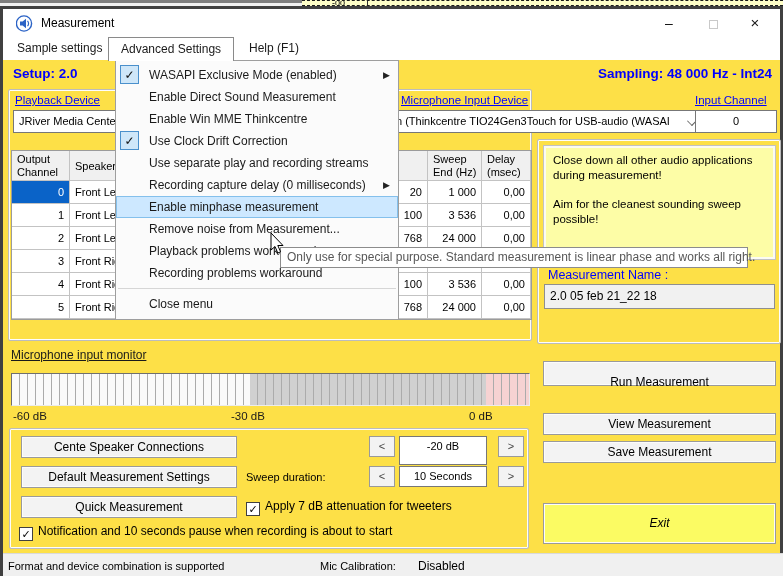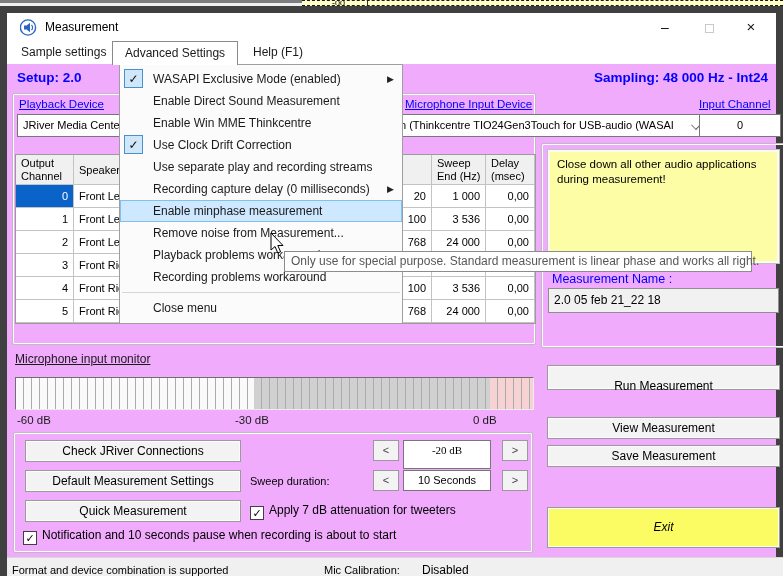--- a/index.html
+++ b/index.html
@@ -16,21 +16,21 @@
   .top-cellstrip {
     left:302px; top:0; width:481px; height:6px; background:#ffffc8;
     border-top:1px dashed #1a1a1a; border-bottom:1px dashed #1a1a1a;
     overflow:hidden;
   }
   .top-celltext { position:absolute; left:30px; top:-3px; font-size:9px; color:#000; }
   .top-cellline { position:absolute; left:65px; top:0; width:1px; height:6px; background:#333; }
 
   
   #window { left:0; top:6px; width:783px; height:570px;
-    border:7px solid #404040; background:#f0abfc; }
+    border:3px solid #404040; background:#fde047; }
   .titlebar { position:absolute; left:0; top:0; width:100%; height:28px; background:#fff; }
   .title-icon { position:absolute; left:13px; top:6px; width:17px; height:17px; }
   .title-text { position:absolute; left:38px; top:7px; font-size:12px; color:#000; }
   .winbtn { position:absolute; top:0; width:42px; height:28px; text-align:center;
     line-height:28px; font-size:14px; color:#171717; }
   .winbtn.min { right:90px; }
   .winbtn.max { right:46px; }
   .max-glyph { display:inline-block; width:9px; height:9px; border:1px solid #c9c9c9; vertical-align:middle; }
   .winbtn.close { right:4px; font-size:15px; }
 
@@ -231,45 +231,46 @@
           <div class="tcell c-start ar">768</div>
           <div class="tcell c-end ar">24 000</div>
           <div class="tcell c-delay ar">0,00</div>
         </div>
       </div>
     </div>
 
     <div class="abs info-box" style="left:541px; top:137px; width:231px; height:113px;">
       <div>Close down all other audio applications during measurement!</div>
       <div style="height:14px;"></div>
+      <div>Aim for the cleanest sounding sweep possible!</div>
     </div>
 
     <div class="abs mname-label" style="left:545px; top:259px;">Measurement Name :</div>
     <div class="abs mname-field" style="left:541px; top:275px; width:231px; height:25px;">2.0 05 feb 21_22 18</div>
 
     <div class="abs link" style="left:8px; top:339px; color:#1a1a1a; font-size:12px;">Microphone input monitor</div>
     <div class="abs" id="meter">
       <div class="seg light"></div>
       <div class="seg mid"></div>
       <div class="seg pink"></div>
     </div>
     <div class="abs tick" style="left:10px;">-60 dB</div>
     <div class="abs tick" style="left:228px;">-30 dB</div>
     <div class="abs tick" style="left:466px;">0 dB</div>
 
     <div class="abs grpbox" style="left:6px; top:419px; width:520px; height:121px;"></div>
 
-    <div class="abs btn btn-lbl" style="left:18px; top:427px; width:216px; height:22px; line-height:20px;">Check JRiver Connections</div>
+    <div class="abs btn btn-lbl" style="left:18px; top:427px; width:216px; height:22px; line-height:20px;">Cente Speaker Connections</div>
     <div class="abs btn btn-lbl" style="left:18px; top:457px; width:216px; height:22px; line-height:20px;">Default Measurement Settings</div>
     <div class="abs btn btn-lbl" style="left:18px; top:487px; width:216px; height:22px; line-height:20px;">Quick Measurement</div>
 
     <div class="abs" style="left:243px; top:462px; font-size:11px;">Sweep duration:</div>
 
     <div class="abs spinbtn" style="left:366px; top:427px; width:26px; height:21px;">&lt;</div>
-    <div class="abs field" style="left:396px; top:427px; width:88px; height:29px; line-height:19px;font-family:Liberation Serif, serif;">-20 dB</div>
+    <div class="abs field" style="left:396px; top:427px; width:88px; height:29px; line-height:19px;">-20 dB</div>
     <div class="abs spinbtn" style="left:495px; top:427px; width:26px; height:21px;">&gt;</div>
 
     <div class="abs spinbtn" style="left:366px; top:457px; width:26px; height:21px;">&lt;</div>
     <div class="abs field" style="left:396px; top:457px; width:88px; height:21px; line-height:19px;">10 Seconds</div>
     <div class="abs spinbtn" style="left:495px; top:457px; width:26px; height:21px;">&gt;</div>
 
     <div class="abs" style="left:243px; top:490px; font-size:12px;">
       <span class="cbx">✓</span><span>Apply 7 dB attenuation for tweeters</span>
     </div>
     <div class="abs" style="left:16px; top:515px; font-size:12px;">

